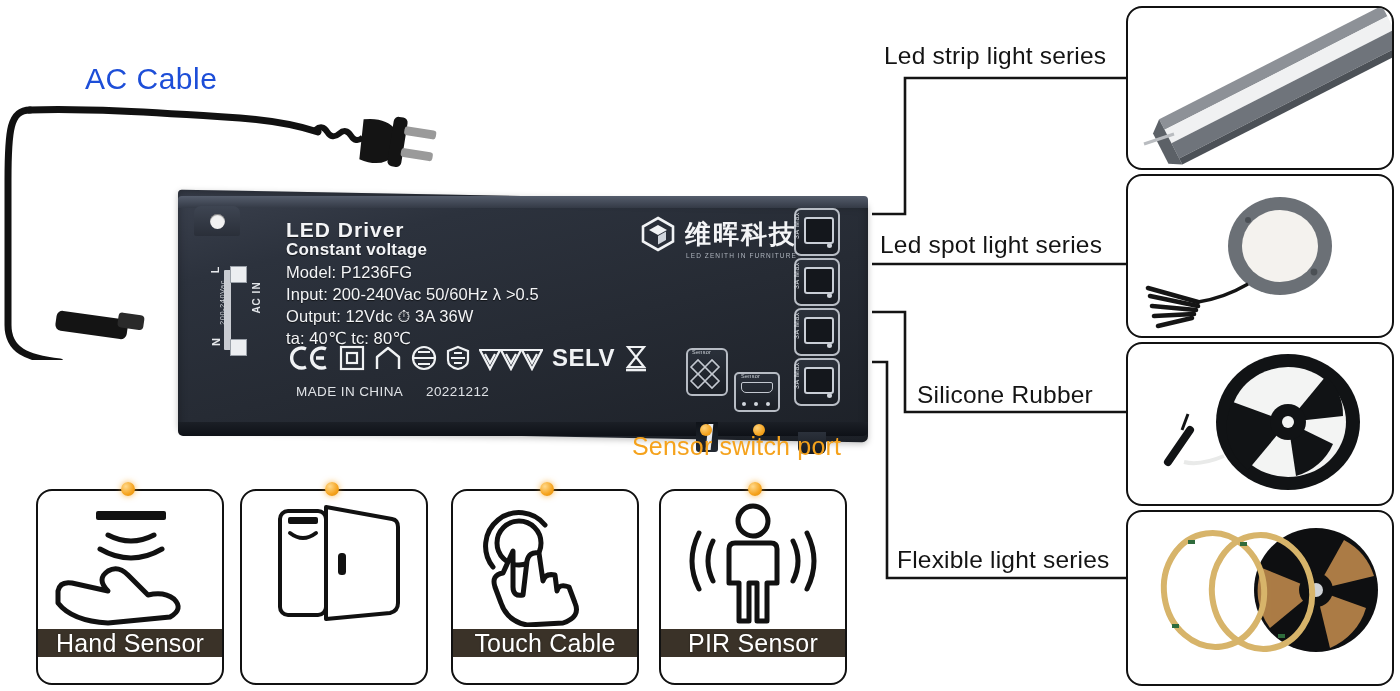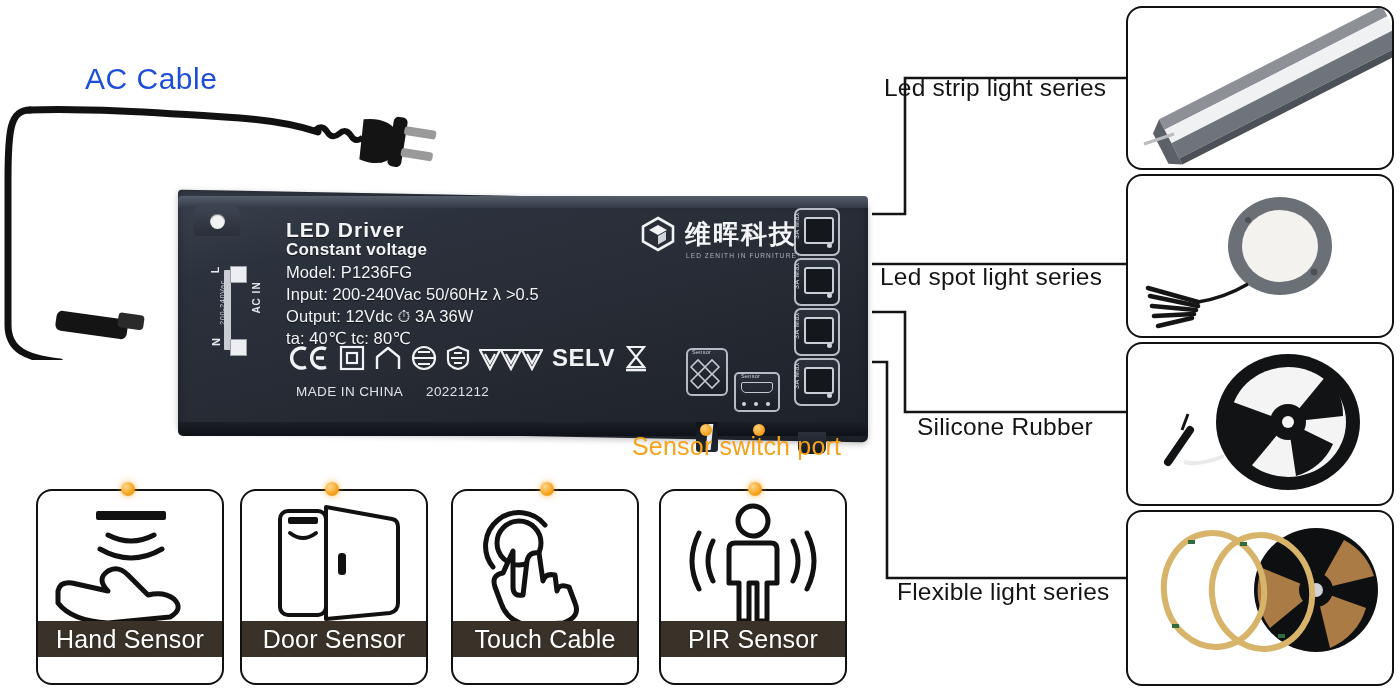--- a/index.html
+++ b/index.html
@@ -119,37 +119,37 @@
   .ssp{
     position:absolute;left:632px;top:432px;font-size:25px;color:#F5A21C;letter-spacing:.2px;
   }
   .ssp-dot{position:absolute;width:12px;height:12px;border-radius:50%;
     background:radial-gradient(circle at 35% 32%,#ffd27a,#F5A21C 62%,#e08f0c);}
 
   
   .leaders{position:absolute;left:0;top:0;pointer-events:none;}
 
   
-  .callout{position:absolute;font-size:24.5px;color:#141414;white-space:nowrap;letter-spacing:.2px;margin-top:32px;}
+  .callout{position:absolute;font-size:24.5px;color:#141414;white-space:nowrap;letter-spacing:.2px;}
 
   
   .thumb{
     position:absolute;width:264px;background:#fff;
     border:2.5px solid #111;border-radius:16px;overflow:hidden;
   }
   .thumb-inner{position:absolute;inset:0;}
 
   
   .scard{
     position:absolute;width:184px;height:192px;background:#fff;
     border:2.5px solid #111;border-radius:16px;overflow:hidden;
   }
   .scard .art{position:absolute;left:0;top:8px;width:100%;height:128px;}
   .scard .bar{
-    position:absolute;left:0;bottom:26px;width:100%;height:36px;
+    position:absolute;left:0;bottom:26px;width:100%;height:28px;
     background:#3a3228;display:flex;align-items:center;justify-content:center;
   }
   .scard .bar span{
     font-size:25px;color:#fff;letter-spacing:.2px;white-space:nowrap;
     text-shadow:0 0 2px rgba(0,0,0,.4);
   }
   .scard-dot{
     position:absolute;width:14px;height:14px;border-radius:50%;
     background:radial-gradient(circle at 35% 32%,#ffd98c,#F5A21C 60%,#df8d09);
     box-shadow:0 0 6px rgba(245,162,28,.75);
@@ -407,23 +407,20 @@
   <div class="scard-dot" style="left:121px;top:482px;"></div>
 
   <div class="scard" style="left:240px;top:489px;">
     <svg class="art" viewBox="0 0 184 128">
       <rect x="38" y="12" width="46" height="104" rx="8" fill="#fff" stroke="#111" stroke-width="4"></rect>
       <rect x="46" y="18" width="30" height="7" rx="2" fill="#111"></rect>
       <path d="M48 34 Q61 44 74 34" fill="none" stroke="#111" stroke-width="4" stroke-linecap="round"></path>
       <path d="M84 8 L150 20 Q156 21 156 28 L156 104 Q156 112 148 114 L84 120 Z" fill="#fff" stroke="#111" stroke-width="4" stroke-linejoin="round"></path>
       <rect x="96" y="54" width="8" height="22" rx="3.5" fill="#111"></rect>
     </svg>
-    <div class="bar">
-        <span>Door Sensor</span>
-      </div>
   </div>
   <div class="scard-dot" style="left:325px;top:482px;"></div>
 
   <div class="scard" style="left:451px;top:489px;">
     <svg class="art" viewBox="0 0 184 128">
       <circle cx="66" cy="44" r="22" fill="none" stroke="#111" stroke-width="5"></circle>
       <path d="M40 68 A30 30 0 1 1 92 26" fill="none" stroke="#111" stroke-width="5" stroke-linecap="round"></path>
       <path d="M60 52 L60 88 Q60 98 70 96 L74 62 Q76 52 86 54 L90 82
                Q92 74 102 76 L104 92 Q106 84 116 88 L122 104
                Q128 118 110 124 L74 126 Q54 122 48 104 L42 88

